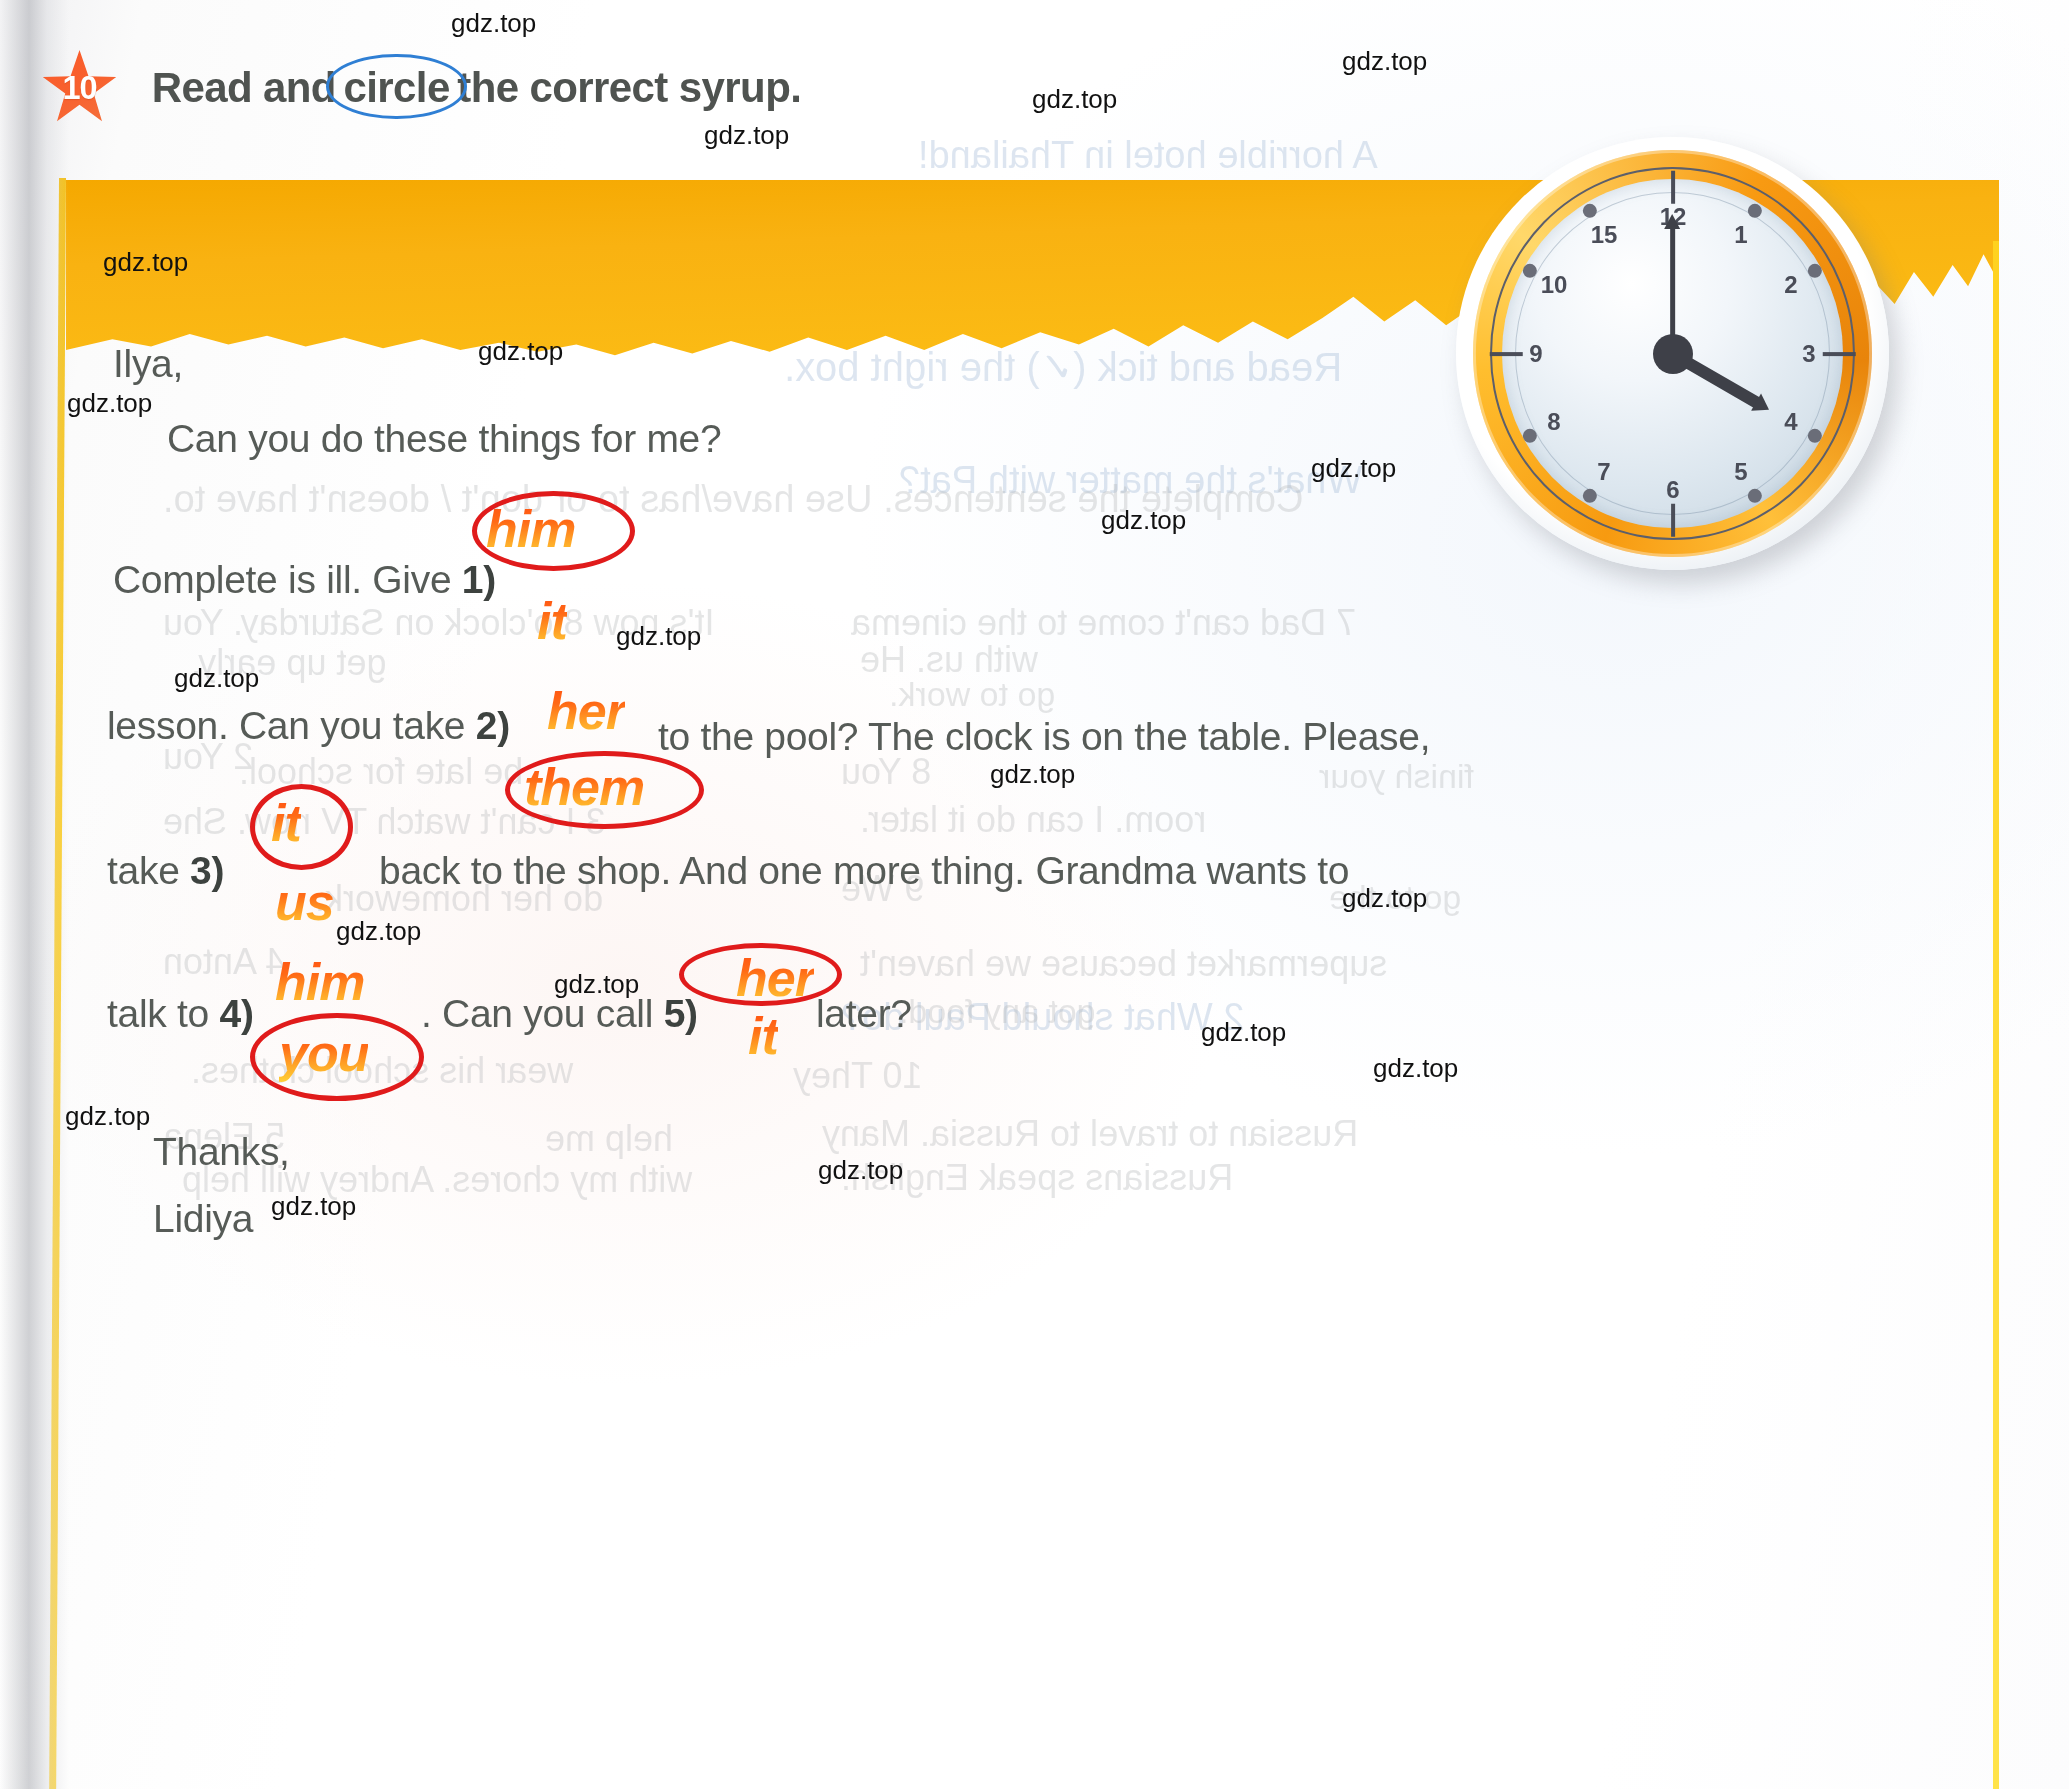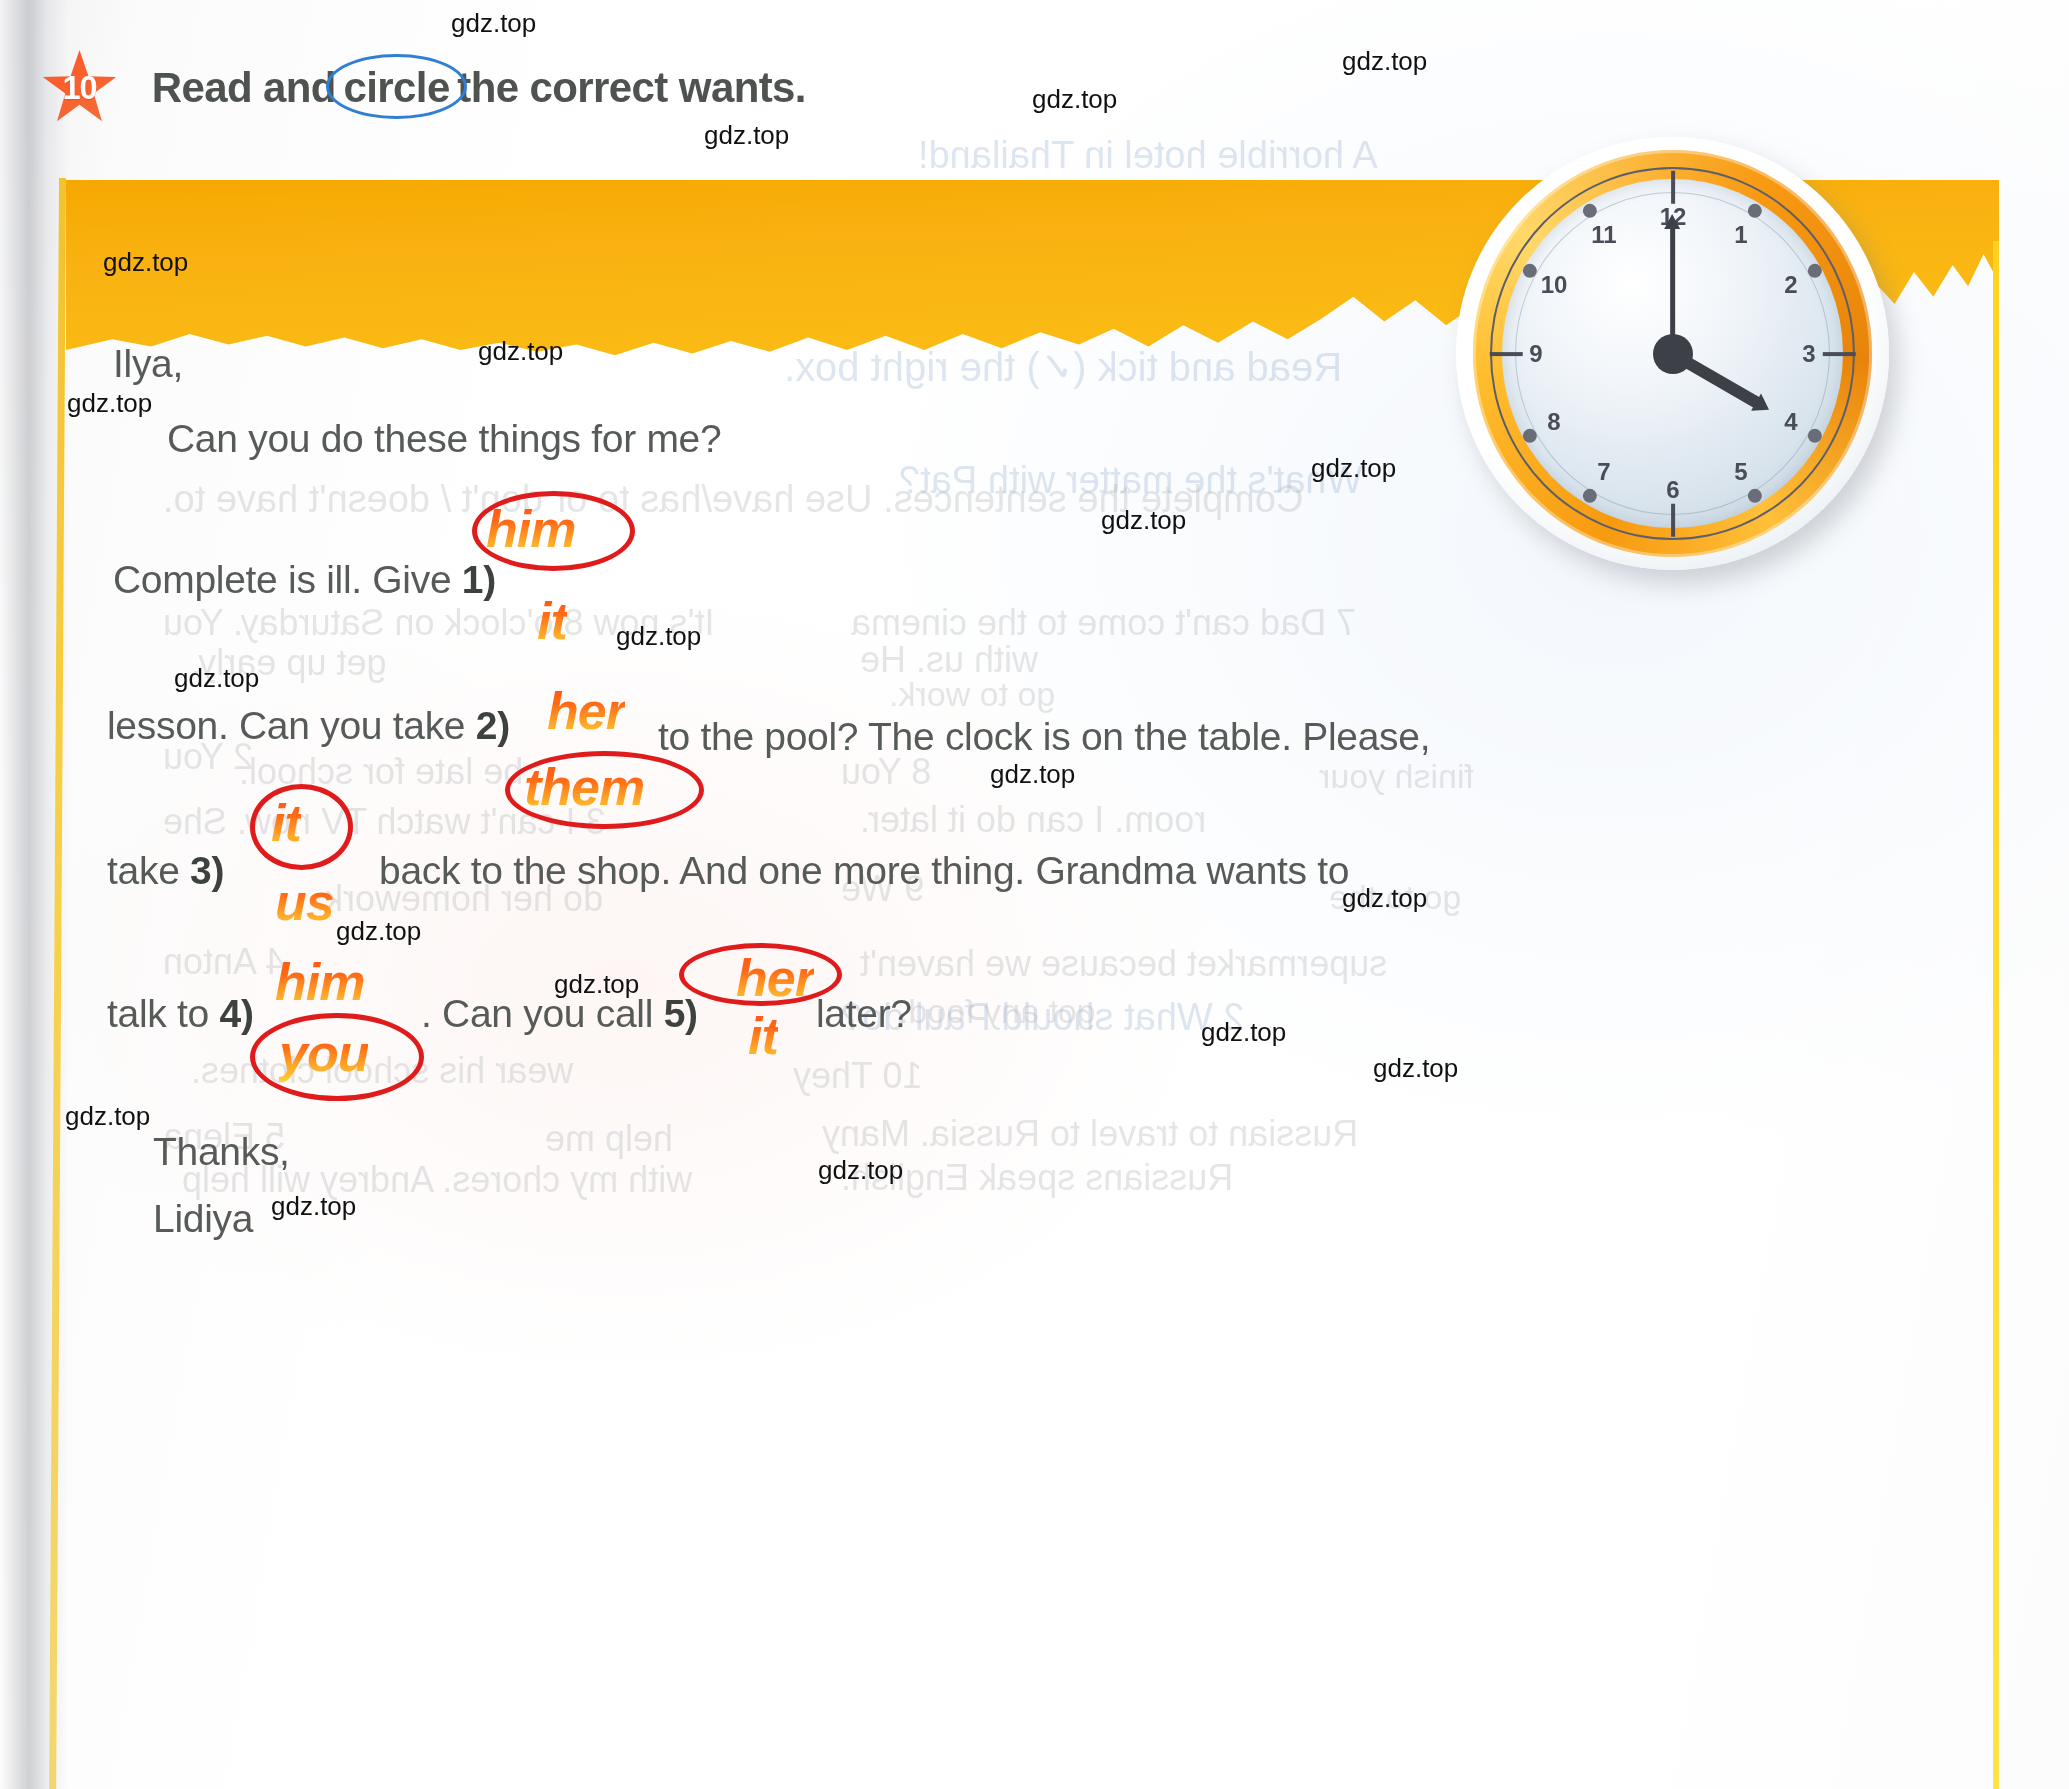--- a/index.html
+++ b/index.html
@@ -302,21 +302,21 @@
     <div id="star-badge">
       <div class="star-shape"></div>
       <div class="star-num">10</div>
     </div>
     <div id="heading-text">
       <span>Read and </span>
       <span class="hl-circle">
         <span class="ell"></span>
         <span>circle</span>
       </span>
-      <span> the correct wants.</span>
+      <span> the correct syrup.</span>
     </div>
   </div>
 
   <div id="clock">
     <div class="shadow-halo"></div>
     <div class="ring-outer"></div>
     <div class="ring-inner-dark"></div>
     <div class="face"></div>
     <div class="face-hairline"></div>
     <div id="clock-marks">
@@ -335,21 +335,21 @@
         <div class="cl-num" style="left: 225px; top: 361px;">6</div>
         <div class="cl-tick" style="width: 3.8px; height: 32.5px; left: 225px; top: 391px;"></div>
         <div class="cl-num" style="left: 156px; top: 343px;">7</div>
         <div class="cl-dot" style="left: 142px; top: 367px;"></div>
         <div class="cl-num" style="left: 106px; top: 293px;">8</div>
         <div class="cl-dot" style="left: 82px; top: 307px;"></div>
         <div class="cl-num" style="left: 88px; top: 225px;">9</div>
         <div class="cl-tick" style="width: 32.5px; height: 3.8px; left: 58px; top: 225px;"></div>
         <div class="cl-num" style="left: 106px; top: 156px;">10</div>
         <div class="cl-dot" style="left: 82px; top: 142px;"></div>
-        <div class="cl-num" style="left: 156px; top: 106px;">11</div>
+        <div class="cl-num" style="left: 156px; top: 106px;">15</div>
         <div class="cl-dot" style="left: 142px; top: 82px;"></div>
       </div>
     <div class="hand-min"></div>
     <div class="hand-hour" style="transform: translate(-50%, 0px) rotate(300deg);"></div>
     <div class="hub"></div>
   </div>
 
   <div class="body-text" style="left:113px; top:342px;">Ilya,</div>
 
   <div class="body-text" style="left:159px; top:417px;margin-left:8px;">Can you do these things for me?</div>

